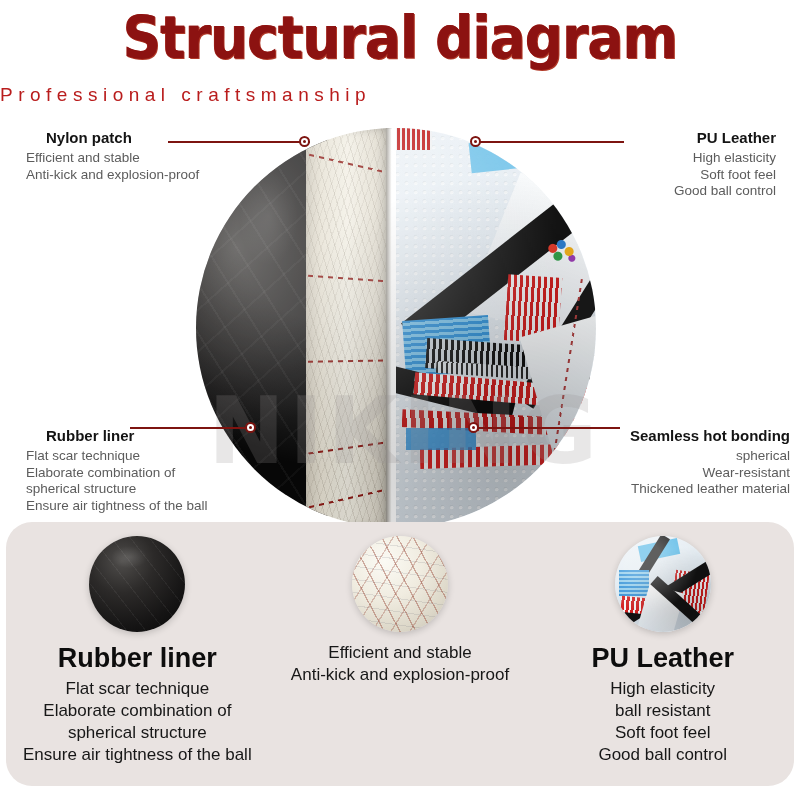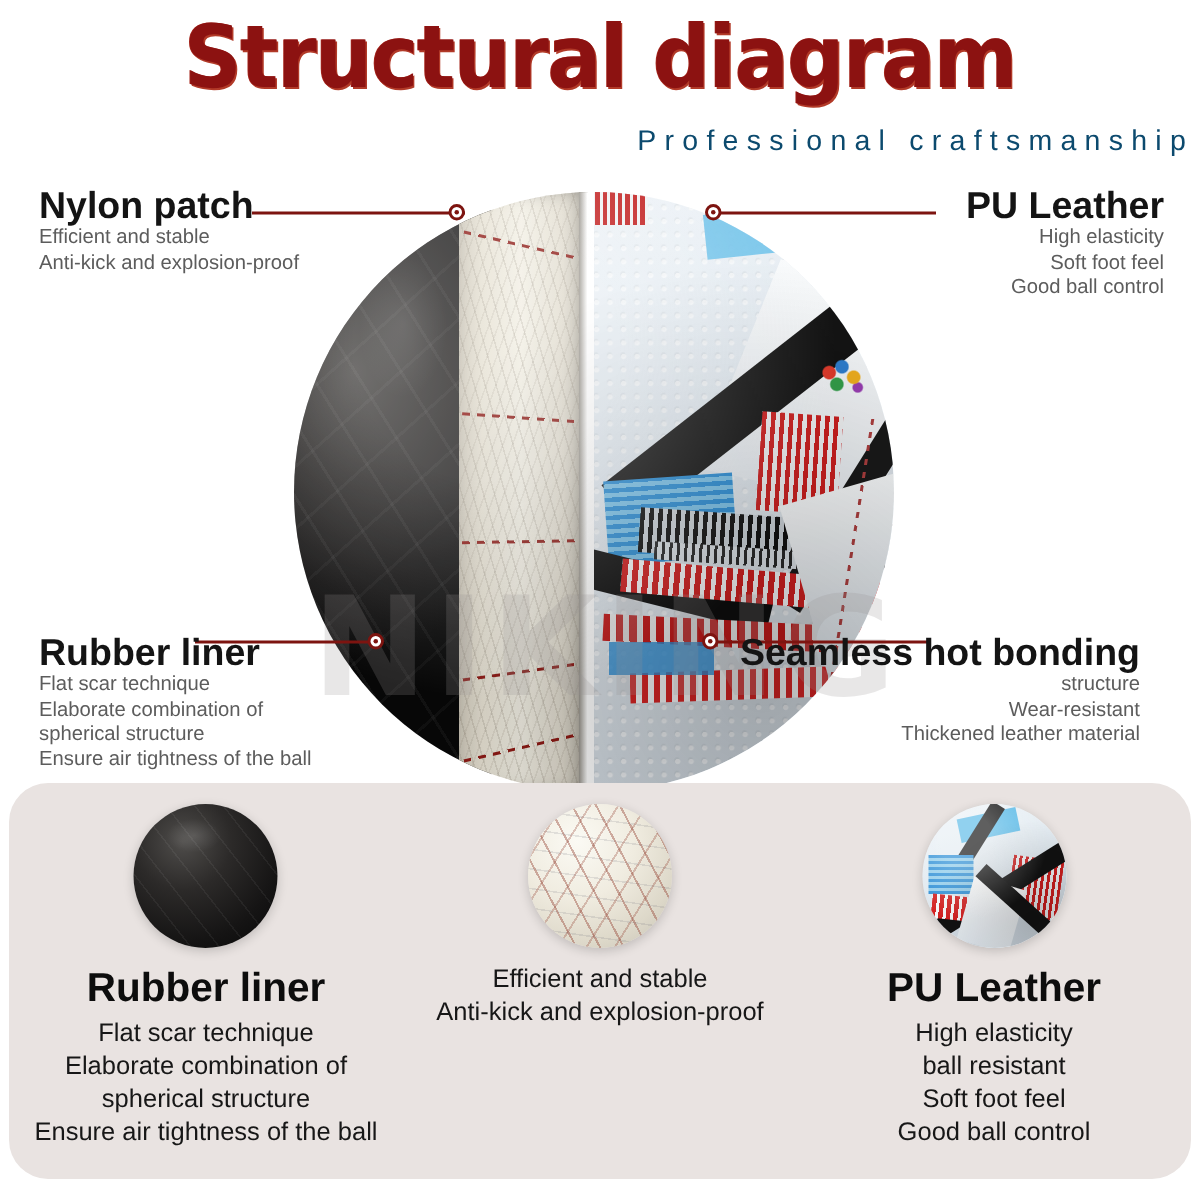--- a/index.html
+++ b/index.html
@@ -20,24 +20,24 @@
     font-weight:bold;
     font-size:58px;
     line-height:60px;
     letter-spacing:-1px;
     color:#8c1211;
     transform:scaleX(0.92);
     text-shadow:1px 1px 0 #b23a28, -0.5px 0 0 #a82a20;
   }
   .subtitle {
     position:absolute; left:0; top:84px; width:796px;
-    text-align:right;
+    text-align:left;
     font-size:19px;
     letter-spacing:5.5px;
-    color:#0c4a6e;
+    color:#b91c1c;
     font-weight:400;
   }
 
   
   .hero { position:absolute; left:0; top:110px; width:800px; height:412px; }
 
   
   .ball-wrap {
     position:absolute; left:196px; top:18px;
     width:400px; height:400px;
@@ -155,43 +155,44 @@
     position:absolute; left:188px; top:268px;
     font-size:92px; font-weight:bold; letter-spacing:4px;
     color:rgba(150,146,146,.22);
     font-family:"DejaVu Sans", sans-serif;
     pointer-events:none; user-select:none;margin-left:20px;
   }
 
   
   .callout { position:absolute; }
   .callout .c-title {
-    font-size:25px; font-weight:bold; color:#141414; line-height:25px;
+    font-size:15px; font-weight:bold; color:#141414; line-height:25px;
     white-space:nowrap;
+    margin-left:20px;
   }
   .callout .c-line {
     font-size:13.5px; color:#5c5c5c; line-height:16.5px; white-space:nowrap;
   }
   .callout.right { text-align:right; }
 
   .leader { position:absolute; height:2px; background:#7d1410; }
   .marker {
     position:absolute; width:11px; height:11px; border-radius:50%;
     border:2px solid #7d1410; background:#ffffff;
   }
   .marker::after {
     content:""; position:absolute; left:2px; top:2px;
     width:3px; height:3px; border-radius:50%; background:#7d1410;
   }
 
   
   #co-nylon      { left:26px;  top:15px; }
   #co-pu         { left:470px; top:15px; width:306px; }
   #co-rubber     { left:26px;  top:313px; }
-  #co-seamless   { left:454px; top:313px; width:306px; }
+  #co-seamless   { left:484px; top:313px; width:306px; }
 
   #ld-nylon    { left:168px; top:31px;  width:142px; }
   #mk-nylon    { left:299px; top:26px; }
   #ld-pu       { left:478px; top:31px;  width:146px; }
   #mk-pu       { left:470px; top:26px; }
   #ld-rubber   { left:130px; top:317px; width:122px; }
   #mk-rubber   { left:245px; top:312px; }
   #ld-seamless { left:478px; top:317px; width:142px; }
   #mk-seamless { left:468px; top:312px; }
 
@@ -330,21 +331,21 @@
   <div class="callout" id="co-rubber">
     <div class="c-title">Rubber liner</div>
     <div class="c-line">Flat scar technique</div>
     <div class="c-line">Elaborate combination of</div>
     <div class="c-line">spherical structure</div>
     <div class="c-line">Ensure air tightness of the ball</div>
   </div>
 
   <div class="callout right" id="co-seamless">
     <div class="c-title">Seamless hot bonding</div>
-    <div class="c-line">structure</div>
+    <div class="c-line">spherical</div>
     <div class="c-line">Wear-resistant</div>
     <div class="c-line">Thickened leather material</div>
   </div>
 
 </div>
 
 <div class="bottom-panel">
   <div class="cards">
 
     <div class="card">

